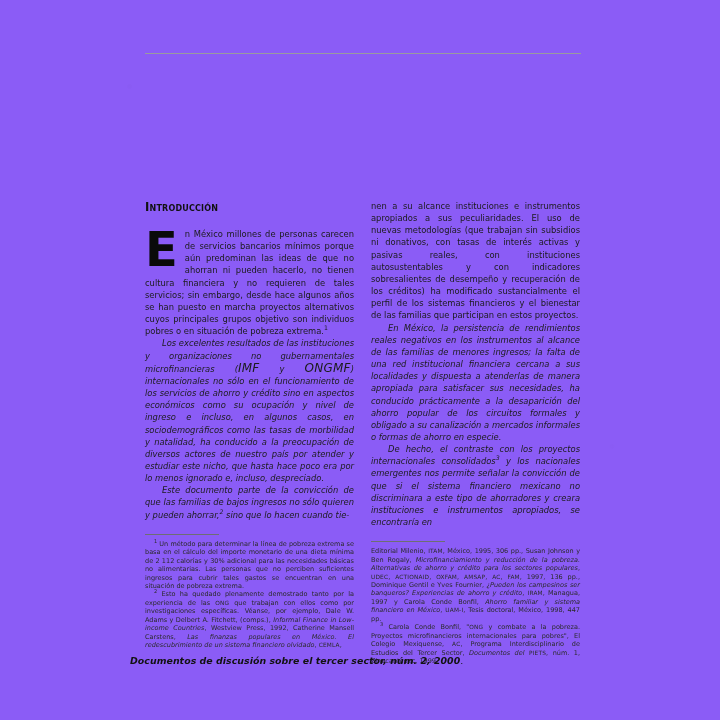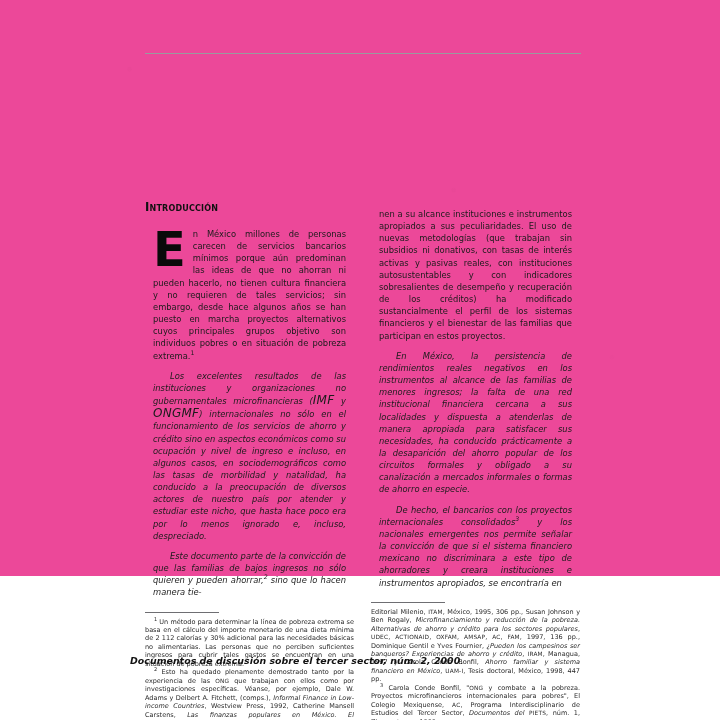--- a/index.html
+++ b/index.html
@@ -12,22 +12,22 @@
     height: 720px;
     overflow: hidden;
     font-family: "DejaVu Sans", sans-serif;
     color: #1a1a1a;
     -webkit-font-smoothing: antialiased;
   }
 
   .page {
     position: relative;
     width: 720px;
-    height: 576px;
-    background: #ec4899;
+    height: 720px;
+    background: #8b5cf6;
   }
 
   
   .page::before {
     content: "";
     position: absolute;
     inset: 0;
     background:
       radial-gradient(circle at 18% 12%, rgba(0,0,0,0.012) 0 2px, transparent 3px),
       radial-gradient(circle at 63% 33%, rgba(0,0,0,0.010) 0 2px, transparent 3px),
@@ -71,21 +71,21 @@
     font-variant: small-caps;
     text-transform: none;
   }
 
   .body-text {
     font-family: "DejaVu Sans", sans-serif;
     font-size: 8.35px;
     line-height: 12.15px;
     text-align: justify;
     color: #1b1b1b;
-    margin: 8px;
+    margin: 0;
     hyphens: manual;
   }
   .body-text + .body-text {
     text-indent: 17px;
     font-style: italic;
   }
 
   .dropcap {
     float: left;
     font-family: "DejaVu Sans", sans-serif;
@@ -160,38 +160,38 @@
     <div class="columns">
 
       <div class="col">
 
         <h2 class="section-title">Introducción</h2>
 
         <p class="body-text"><span class="dropcap">E</span><span>n México millones de personas carecen de servicios bancarios mínimos porque aún predominan las ideas de que no ahorran ni pueden hacerlo, no tienen cultura financiera y no requieren de tales servicios; sin embargo, desde hace algunos años se han puesto en marcha proyectos alternativos cuyos principales grupos objetivo son individuos pobres o en situación de pobreza extrema.</span><sup>1</sup></p>
 
         <p class="body-text"><span>Los excelentes resultados de las instituciones y organizaciones no gubernamentales microfinancieras (</span><span class="sc">IMF</span><span> y </span><span class="sc">ONGMF</span><span>) internacionales no sólo en el funcionamiento de los servicios de ahorro y crédito sino en aspectos económicos como su ocupación y nivel de ingreso e incluso, en algunos casos, en sociodemográficos como las tasas de morbilidad y natalidad, ha conducido a la preocupación de diversos actores de nuestro país por atender y estudiar este nicho, que hasta hace poco era por lo menos ignorado e, incluso, despreciado.</span></p>
 
-        <p class="body-text"><span>Este documento parte de la convicción de que las familias de bajos ingresos no sólo quieren y pueden ahorrar,</span><sup>2</sup><span> sino que lo hacen manera tie-</span></p>
+        <p class="body-text"><span>Este documento parte de la convicción de que las familias de bajos ingresos no sólo quieren y pueden ahorrar,</span><sup>2</sup><span> sino que lo hacen cuando tie-</span></p>
 
         <div class="fn-sep"></div>
 
         <div class="footnotes">
           <p class="fn"><sup>1</sup><span> Un método para determinar la línea de pobreza extrema se basa en el cálculo del importe monetario de una dieta mínima de 2 112 calorías y 30% adicional para las necesidades básicas no alimentarias. Las personas que no perciben suficientes ingresos para cubrir tales gastos se encuentran en una situación de pobreza extrema.</span></p>
 
           <p class="fn"><sup>2</sup><span> Esto ha quedado plenamente demostrado tanto por la experiencia de las </span><span class="sc">ONG</span><span> que trabajan con ellos como por investigaciones específicas. Véanse, por ejemplo, Dale W. Adams y Delbert A. Fitchett, (comps.), </span><i>Informal Finance in Low-income Countries</i><span>, Westview Press, 1992, Catherine Mansell Carstens, </span><i>Las finanzas populares en México. El redescubrimiento de un sistema financiero olvidado</i><span>, </span><span class="sc">CEMLA</span><span>,</span></p>
         </div>
       </div>
 
       <div class="col">
 
         <p class="body-text">nen a su alcance instituciones e instrumentos apropiados a sus peculiaridades. El uso de nuevas metodologías (que trabajan sin subsidios ni donativos, con tasas de interés activas y pasivas reales, con instituciones autosustentables y con indicadores sobresalientes de desempeño y recuperación de los créditos) ha modificado sustancialmente el perfil de los sistemas financieros y el bienestar de las familias que participan en estos proyectos.</p>
 
         <p class="body-text">En México, la persistencia de rendimientos reales negativos en los instrumentos al alcance de las familias de menores ingresos; la falta de una red institucional financiera cercana a sus localidades y dispuesta a atenderlas de manera apropiada para satisfacer sus necesidades, ha conducido prácticamente a la desaparición del ahorro popular de los circuitos formales y obligado a su canalización a mercados informales o formas de ahorro en especie.</p>
 
-        <p class="body-text"><span>De hecho, el bancarios con los proyectos internacionales consolidados</span><sup>3</sup><span> y los nacionales emergentes nos permite señalar la convicción de que si el sistema financiero mexicano no discriminara a este tipo de ahorradores y creara instituciones e instrumentos apropiados, se encontraría en</span></p>
+        <p class="body-text"><span>De hecho, el contraste con los proyectos internacionales consolidados</span><sup>3</sup><span> y los nacionales emergentes nos permite señalar la convicción de que si el sistema financiero mexicano no discriminara a este tipo de ahorradores y creara instituciones e instrumentos apropiados, se encontraría en</span></p>
 
         <div class="fn-sep"></div>
 
         <div class="footnotes">
           <p class="fn cont"><span>Editorial Milenio, </span><span class="sc">ITAM</span><span>, México, 1995, 306 pp., Susan Johnson y Ben Rogaly, </span><i>Microfinanciamiento y reducción de la pobreza. Alternativas de ahorro y crédito para los sectores populares</i><span>, </span><span class="sc">UDEC</span><span>, </span><span class="sc">ACTIONAID</span><span>, </span><span class="sc">OXFAM</span><span>, </span><span class="sc">AMSAP</span><span>, </span><span class="sc">AC</span><span>, </span><span class="sc">FAM</span><span>, 1997, 136 pp., Dominique Gentil e Yves Fournier, </span><i>¿Pueden los campesinos ser banqueros? Experiencias de ahorro y crédito</i><span>, </span><span class="sc">IRAM</span><span>, Managua, 1997 y Carola Conde Bonfil, </span><i>Ahorro familiar y sistema financiero en México</i><span>, </span><span class="sc">UAM-I</span><span>, Tesis doctoral, México, 1998, 447 pp.</span></p>
 
           <p class="fn"><sup>3</sup><span> Carola Conde Bonfil, "</span><span class="sc">ONG</span><span> y combate a la pobreza. Proyectos microfinancieros internacionales para pobres", El Colegio Mexiquense, </span><span class="sc">AC</span><span>, Programa Interdisciplinario de Estudios del Tercer Sector, </span><i>Documentos del </i><span class="sc">PIETS</span><span>, núm. 1, Zinacantepec, 1999.</span></p>
         </div>
       </div>
 

